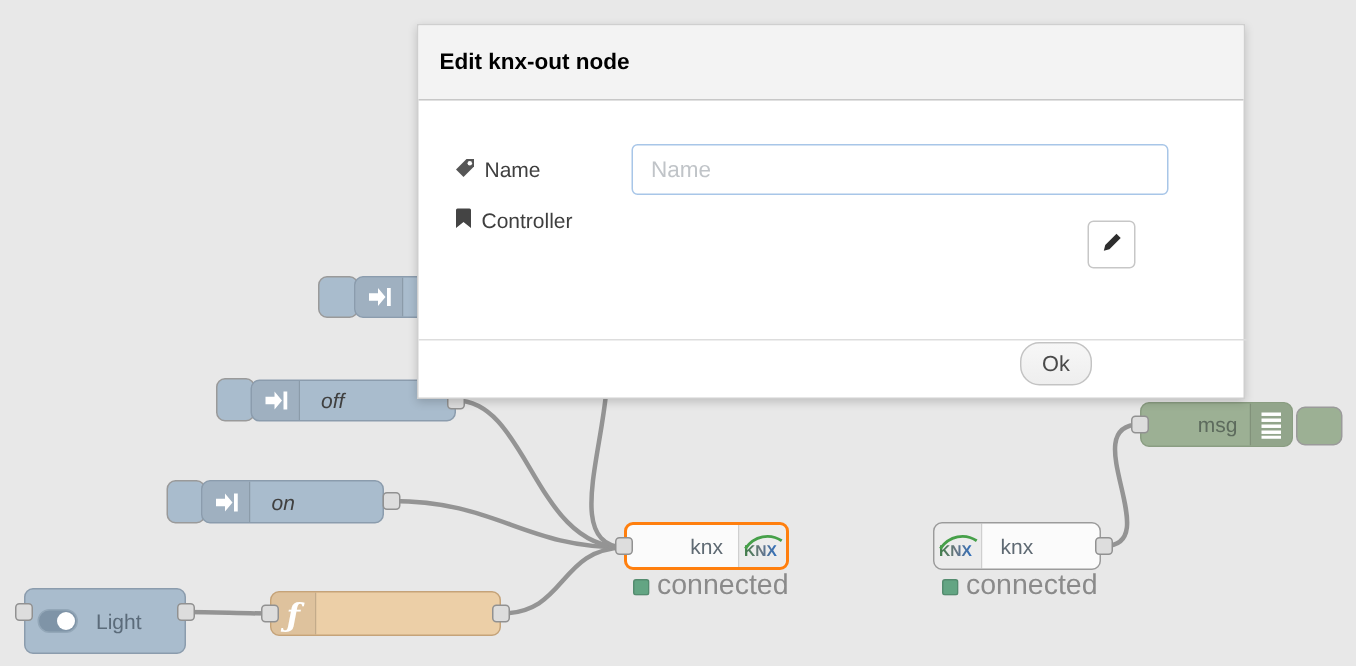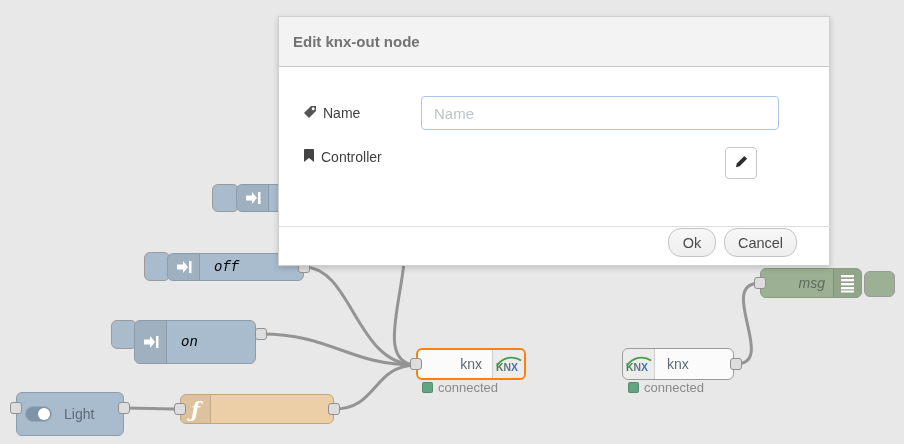--- a/index.html
+++ b/index.html
@@ -14,60 +14,60 @@
   
   .node { position:absolute; z-index:2; border-radius:6px; display:flex; align-items:center; }
   .node .nlabel { font-size:14px; color:#5f6a73; white-space:nowrap; }
   .icon-region { height:100%; display:flex; align-items:center; justify-content:center; background:rgba(0,0,0,0.06); }
   .icon-region.left  { border-right:1px solid rgba(0,0,0,0.12); border-radius:5px 0 0 5px; }
   .icon-region.right { border-left:1px solid rgba(0,0,0,0.12); border-radius:0 5px 5px 0; }
   .port { position:absolute; z-index:3; width:12px; height:12px; background:#ddd; border:1.5px solid #919191; border-radius:3px; }
   .side-btn { position:absolute; z-index:1; border:1.5px solid #9a9a9a; border-radius:6px; }
 
   .inject { background:#a9bccd; border:1px solid #8b9cad; }
-  .inject .nlabel { font-style:italic; color:#000000;font-family:Liberation Mono, monospace; }
+  .inject .nlabel { font-style:italic; color:#404040; }
   .inject-btn { background:#a9bccd; }
 
   .fn-node { background:#eccfa7; border:1px solid #c5a379; }
   .fn-glyph { color:#fff; font-family:"DejaVu Serif",serif; font-style:italic; font-weight:bold; font-size:21px; line-height:1; }
 
   .knx-node { background:#fbfbfb; border:1.5px solid #9b9b9b; }
   .knx-node.selected { border:2.5px solid #ff7f0e; }
 
   .debug { background:#9cb094; border:1px solid #8a9d82; }
   .debug .nlabel { color:#5d6b5d; }
   .debug-btn { background:#9cb094; }
 
   .light-node { background:#a9bccd; border:1px solid #8b9cad; }
   .toggle-pill { position:relative; width:27px; height:16px; border-radius:8px; background:#7f94a7; border:1px solid #93a7b8; }
   .toggle-knob { position:absolute; right:1px; top:1px; width:12px; height:12px; border-radius:50%; background:#fff; }
 
   .status { position:absolute; z-index:2; display:flex; align-items:center; gap:5px; }
   .status-dot { width:11px; height:11px; border-radius:2px; background:#63a583; border:1px solid rgba(0,0,0,0.15); }
-  .status-text { font-size:13px; color:#8a8a8a;text-align:right; }
+  .status-text { font-size:19px; color:#8a8a8a;text-align:right; }
 
   
   .dialog { position:absolute; left:278px; top:16px; width:552px; height:250px; background:#fff; z-index:10;
             border:1px solid #cfcfcf; box-shadow:0 2px 6px rgba(0,0,0,0.18); }
   .dialog-header { height:50px; background:#f3f3f3; border-bottom:1px solid #c7c7c7; display:flex; align-items:center; padding-left:14px; }
-  .dialog-title { font-size:15px; font-weight:bold; color:#737373; }
+  .dialog-title { font-size:15px; font-weight:bold; color:#000000; }
   .form-row { position:absolute; display:flex; align-items:center; }
   .form-label { display:flex; align-items:center; gap:6px; font-size:14px; color:#3f3f3f; }
   .name-input { position:absolute; left:142px; top:79px; width:358px; height:34px; border:1px solid #a8c6e8; border-radius:4px;
                 padding:0 12px; font-size:15px; color:#444; outline:none; font-family:"Liberation Sans",sans-serif; }
   .name-input::placeholder { color:#c0c4c8; }
   .select-box { position:absolute; left:142px; top:130px; width:296px; height:32px; border:1px solid #c7c7c7; border-radius:4px;
                 background:#fff; display:flex; align-items:center; padding:0 10px; font-size:14px; color:#444; cursor:default; }
   .select-box .caret { margin-left:auto; font-size:10px; color:#555; }
   .edit-btn { position:absolute; left:446px; top:130px; width:32px; height:32px; border:1px solid #c7c7c7; border-radius:4px;
               background:#fff; display:flex; align-items:center; justify-content:center; }
   .dialog-divider { position:absolute; left:0; top:209px; width:552px; border-top:1px solid #ddd; }
   .dlg-btn { position:absolute; top:211px; height:29px; border:1px solid #c3c3c3; border-radius:13px; color:#4a4a4a;
              background:linear-gradient(#f7f7f7,#eee); font-size:14.5px; font-family:"Liberation Sans",sans-serif;
-             display:flex; align-items:center; justify-content:center; }
+             display:flex; align-items:center; justify-content:center;margin-left:12px; }
   .ok-btn { left:389px; width:48px; }
   .cancel-btn { left:445px; width:73px; }
 </style>
 </head>
 <body>
 
 <div class="stage">
 
   <svg width="0" height="0" style="position:absolute">
     <defs>
@@ -104,21 +104,21 @@
       <svg width="16" height="16" viewBox="0 0 16 16">
           <polygon points="1,5.5 7,5.5 7,2 12,8 7,14 7,10.5 1,10.5" fill="#fff"></polygon>
           <rect x="13" y="2" width="2.5" height="12" fill="#fff"></rect>
         </svg>
     </div>
     <div class="nlabel" style="padding-left:14px;">off</div>
   </div>
   <div class="port" style="left:298px;top:261px;"></div>
 
   <div class="side-btn inject-btn" style="left:111px;top:320px;width:26px;height:29px;"></div>
-  <div class="node inject" style="left:134px;top:320px;width:122px;height:44px;">
+  <div class="node inject" style="left:134px;top:320px;width:122px;height:29px;">
     <div class="icon-region left" style="width:32px;">
       <svg width="16" height="16" viewBox="0 0 16 16">
           <polygon points="1,5.5 7,5.5 7,2 12,8 7,14 7,10.5 1,10.5" fill="#fff"></polygon>
           <rect x="13" y="2" width="2.5" height="12" fill="#fff"></rect>
         </svg>
     </div>
     <div class="nlabel" style="padding-left:14px;">on</div>
   </div>
   <div class="port" style="left:255px;top:328px;"></div>
 
@@ -164,21 +164,21 @@
     <div class="nlabel" style="padding-left:12px;">knx</div>
   </div>
   <div class="port" style="left:730px;top:358px;"></div>
   <div class="status" style="left:628px;top:380px;">
     <div class="status-dot"></div>
     <div class="status-text">connected</div>
   </div>
 
   <div class="side-btn debug-btn" style="left:864px;top:271px;width:31px;height:26px;"></div>
   <div class="node debug" style="left:760px;top:268px;width:102px;height:30px;">
-    <div class="nlabel" style="flex:1;text-align:right;padding-right:8px;font-style:italic;">msg</div>
+    <div class="nlabel" style="flex:1;text-align:right;padding-right:8px;">msg</div>
     <div class="icon-region right" style="width:28px;">
       <svg width="16" height="19" viewBox="0 0 16 19">
         <rect x="1" y="1" width="13" height="2.3" fill="#fff"></rect>
           <rect x="1" y="5" width="13" height="2.3" fill="#fff"></rect>
         <rect x="1" y="9" width="13" height="2.3" fill="#fff"></rect>
           <rect x="1" y="13" width="13" height="2.3" fill="#fff"></rect>
         <rect x="1" y="16.5" width="13" height="2" fill="#fff"></rect>
       </svg>
     </div>
   </div>
@@ -195,36 +195,35 @@
           <svg width="14" height="14" viewBox="0 0 14 14">
               <path d="M1,8 L8,1 h5 v5 L6,13 z" fill="#555"></path>
               <circle cx="10.2" cy="3.8" r="1.5" fill="#fff"></circle>
             </svg>
         </span>
         <span>Name</span>
       </div>
     </div>
     <input class="name-input" value="" placeholder="Name" style="">
 
-    <div class="form-row" style="left:24px;top:124px;height:32px;">
+    <div class="form-row" style="left:24px;top:114px;height:32px;">
       <div class="form-label">
         <span>
           <svg width="12" height="15" viewBox="0 0 12 15">
               <path d="M2,1 h8 a1,1 0 0 1 1,1 v12 l-5,-4 -5,4 V2 a1,1 0 0 1 1,-1 z" fill="#444"></path>
             </svg>
         </span>
         <span>Controller</span>
       </div>
     </div>
     <button class="edit-btn">
       <span>
         <svg width="15" height="15" viewBox="0 0 16 16">
             <path d="M2,14 l1,-4 8,-8 3,3 -8,8 z" fill="#2d2d2d"></path>
           </svg>
       </span>
     </button>
 
     <div class="dialog-divider"></div>
     <button class="dlg-btn ok-btn">Ok</button>
-    <button class="dlg-btn cancel-btn">Cancel</button>
   </div>
 
 </div>
 
 </body></html>

